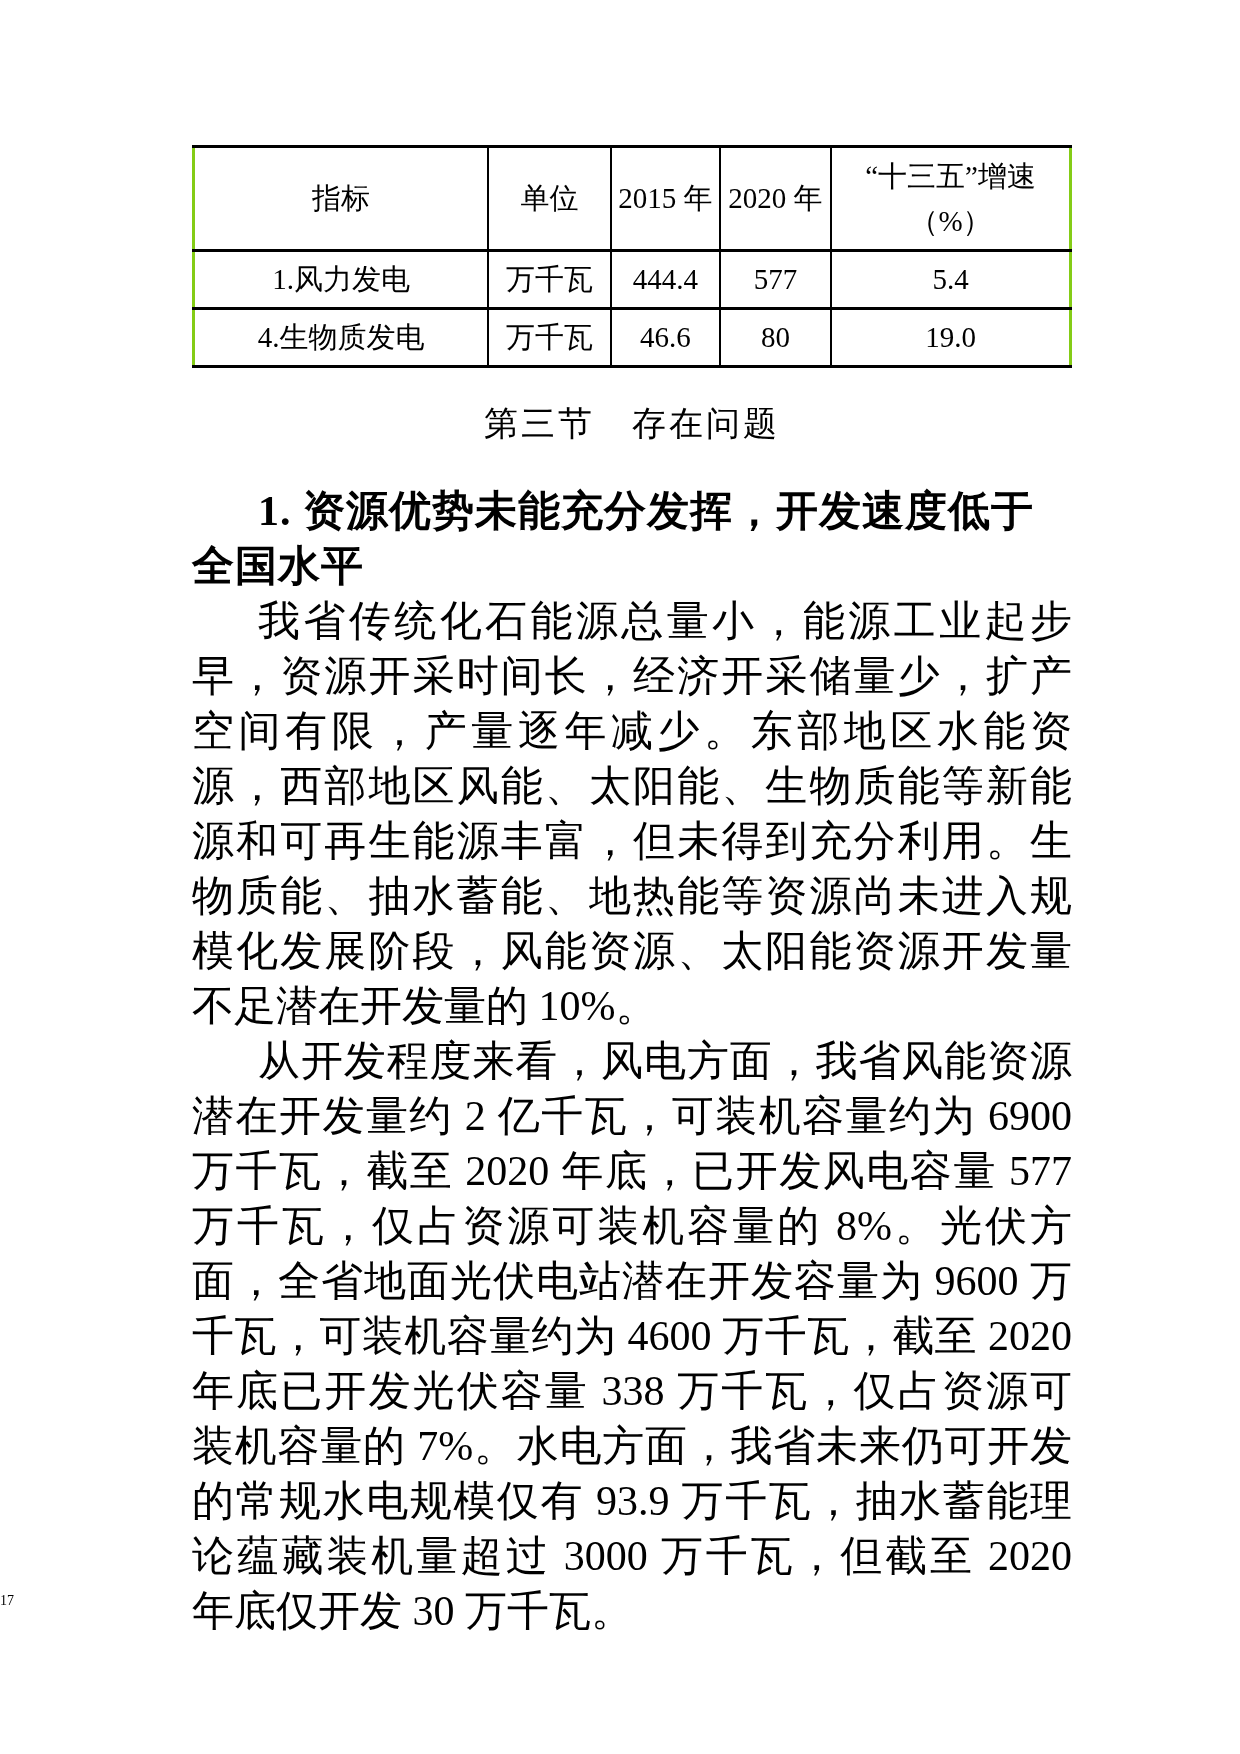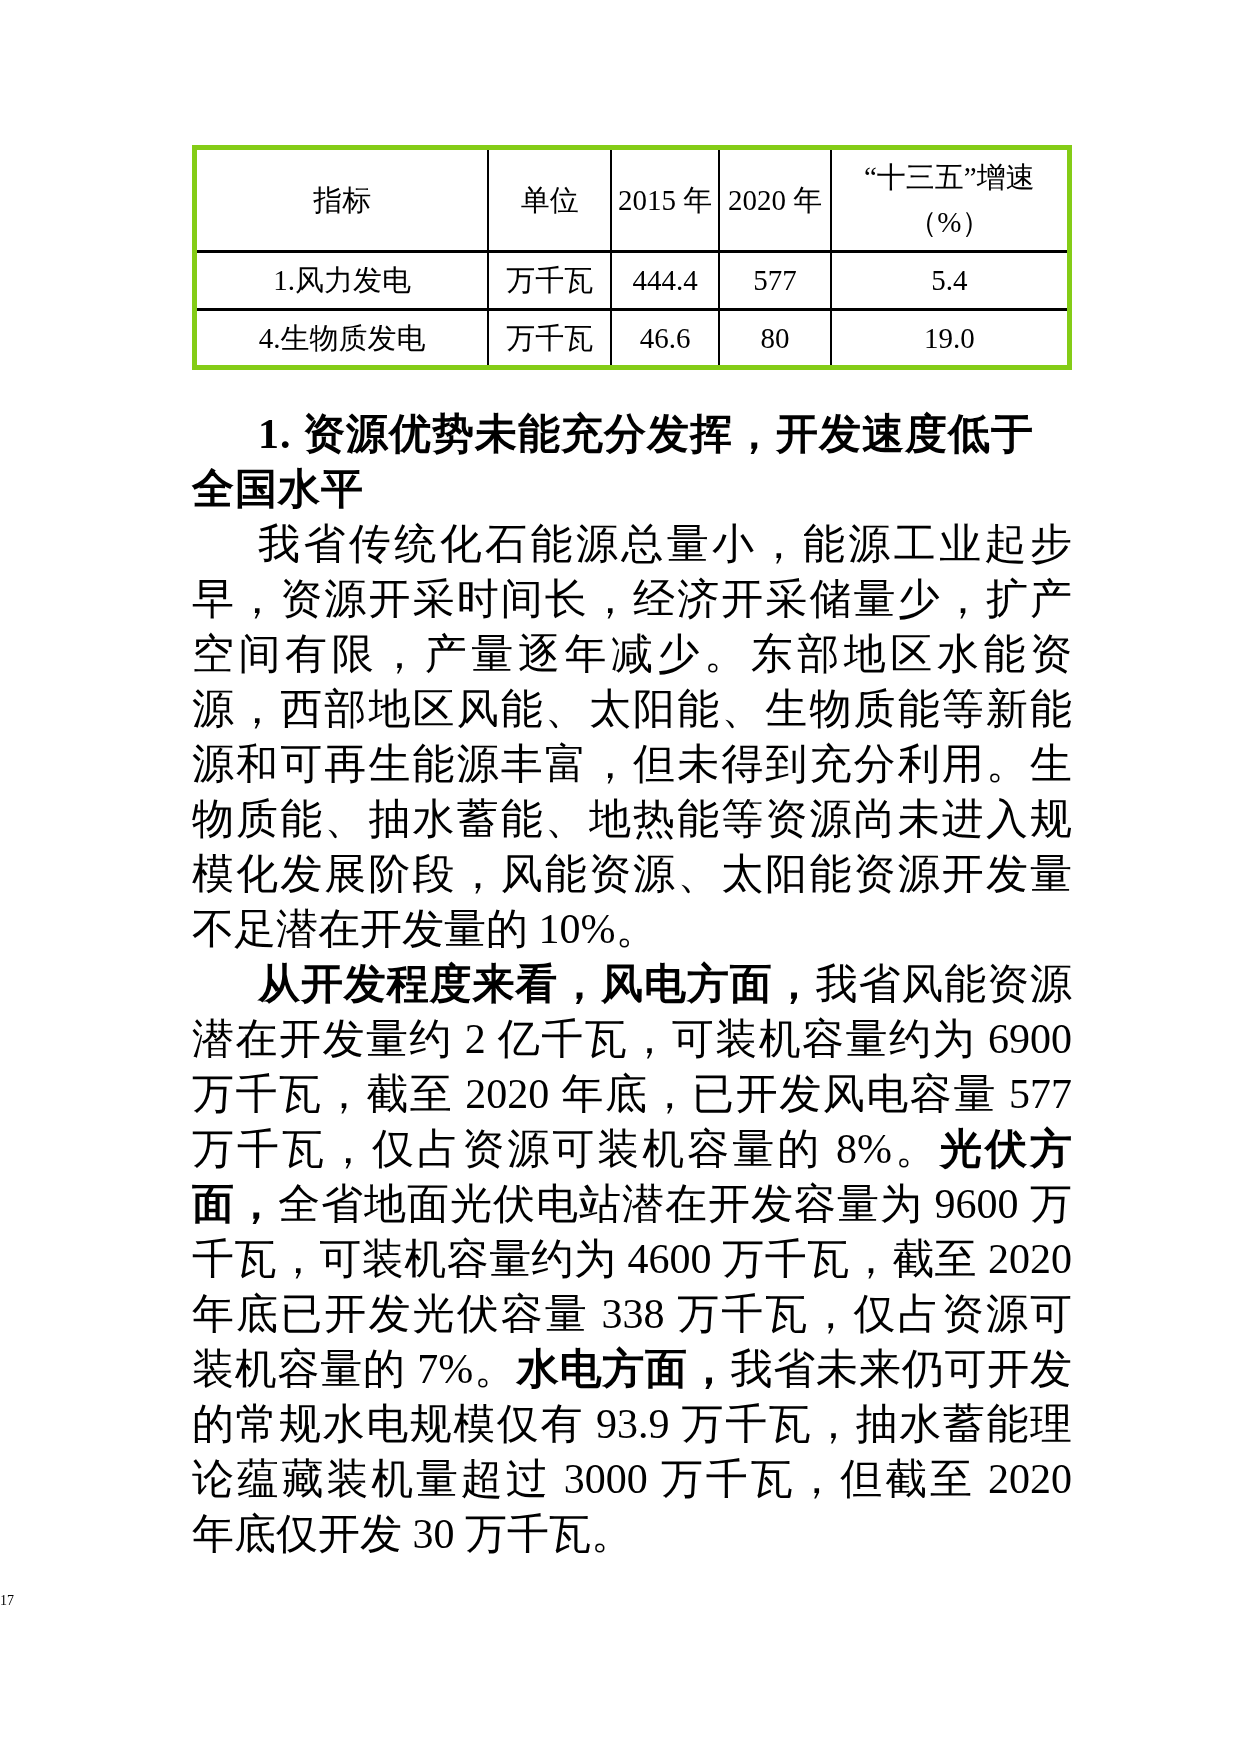--- a/index.html
+++ b/index.html
@@ -16,21 +16,21 @@
     position: absolute;
     left: 192px;
     top: 145px;
     width: 880px;
   }
   
   table.indicator-table {
     width: 100%;
     border-collapse: collapse;
     table-layout: fixed;
-    border: 5px solid #84cc16;
+    border: 3px solid #84cc16;
   }
   table.indicator-table th,
   table.indicator-table td {
     border: 2px solid #000;
     border-top-width: 3px;
     border-bottom-width: 3px;
     text-align: center;
     vertical-align: middle;
     font-weight: normal;
     font-size: 29px;
@@ -57,21 +57,21 @@
     line-height: 55px;
   }
   
   .para {
     font-size: 42px;
     line-height: 55px;
     text-align: justify;
     text-indent: 66px;
     margin-top: 0;
   }
-  .para .bold { font-weight: bold; margin-top: 32px; }
+  .para .bold { font-weight: normal; margin-top: 32px; }
   
   .page-number {
     position: absolute;
     top: 1593px;
     left: 0;
     width: 100%;
     text-align: left;
     font-size: 14px;
   }
 </style>
@@ -111,20 +111,21 @@
       <tr>
         <td>4.生物质发电</td>
         <td>万千瓦</td>
         <td>46.6</td>
         <td>80</td>
         <td>19.0</td>
       </tr>
     </tbody>
   </table>
 
+  <h2 class="section-title">第三节　存在问题</h2>
 
   <h3 class="sub-heading">1. 资源优势未能充分发挥，开发速度低于全国水平</h3>
 
   <p class="para">我省传统化石能源总量小，能源工业起步早，资源开采时间长，经济开采储量少，扩产空间有限，产量逐年减少。东部地区水能资源，西部地区风能、太阳能、生物质能等新能源和可再生能源丰富，但未得到充分利用。生物质能、抽水蓄能、地热能等资源尚未进入规模化发展阶段，风能资源、太阳能资源开发量不足潜在开发量的 10%。</p>
 
   <p class="para">
     <span class="bold">从开发程度来看，风电方面，</span><span>我省风能资源潜在开发量约 2 亿千瓦，可装机容量约为 6900 万千瓦，截至 2020 年底，已开发风电容量 577 万千瓦，仅占资源可装机容量的 8%。</span><span class="bold">光伏方面，</span><span>全省地面光伏电站潜在开发容量为 9600 万千瓦，可装机容量约为 4600 万千瓦，截至 2020 年底已开发光伏容量 338 万千瓦，仅占资源可装机容量的 7%。</span><span class="bold">水电方面，</span><span>我省未来仍可开发的常规水电规模仅有 93.9 万千瓦，抽水蓄能理论蕴藏装机量超过 3000 万千瓦，但截至 2020 年底仅开发 30 万千瓦。</span>
   </p>
 
 </div>

